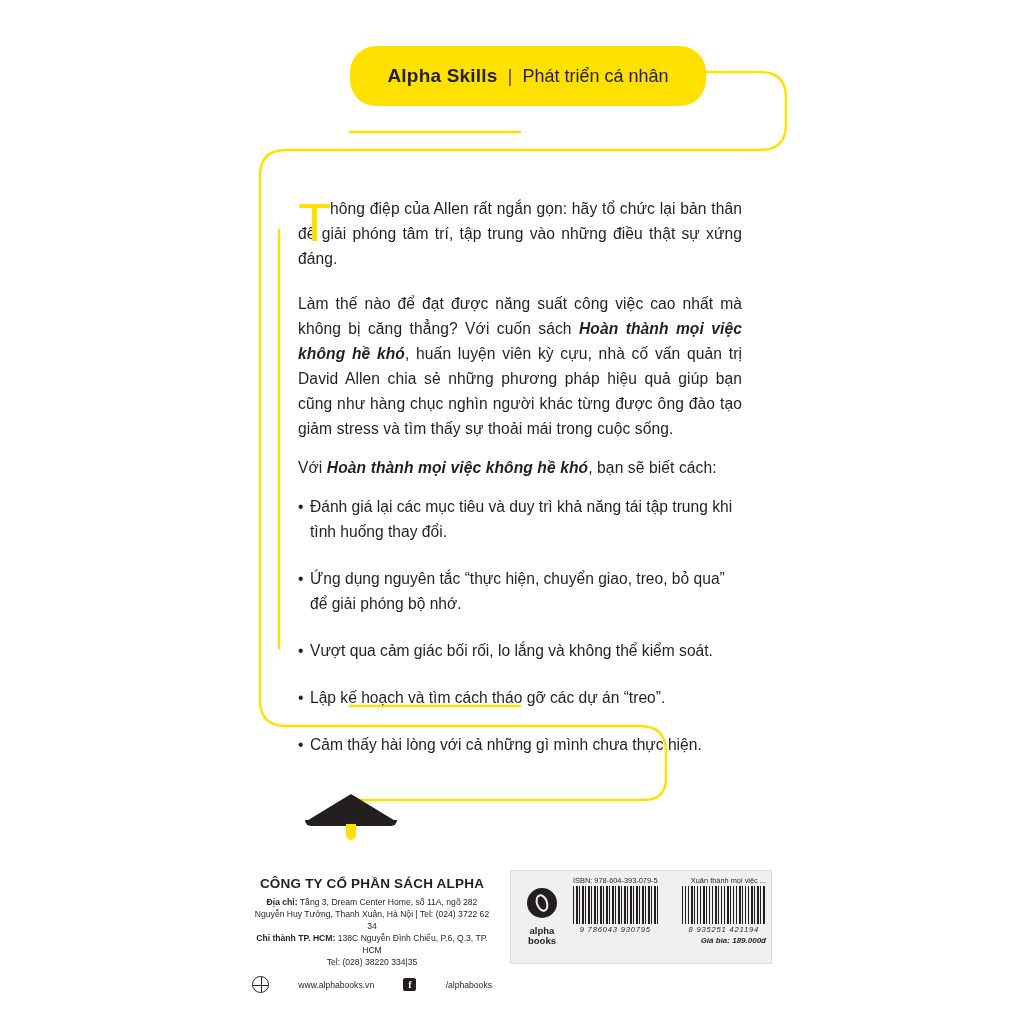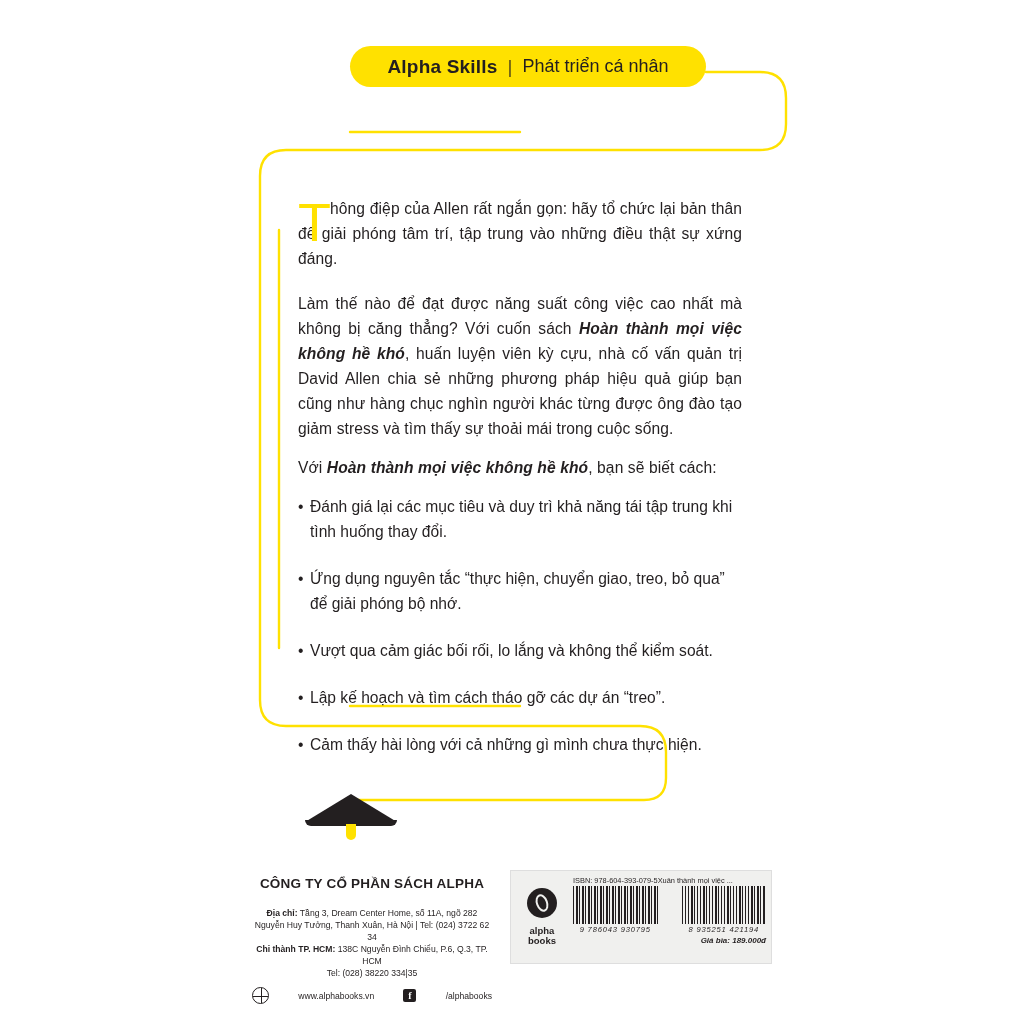--- a/index.html
+++ b/index.html
@@ -30,21 +30,21 @@
     height: 1024px;
     pointer-events: none;
   }
 
   
   .badge {
     position: absolute;
     left: 350px;
     top: 46px;
     width: 356px;
-    height: 41px;
+    height: 60px;
     background: #ffe100;
     border-radius: 26px;
     display: flex;
     align-items: center;
     justify-content: center;
     gap: 10px;
     box-sizing: border-box;
   }
   .badge-brand {
     font-size: 19px;
@@ -178,21 +178,21 @@
     left: 252px;
     top: 0;
     width: 240px;
     text-align: center;
   }
   .pub-name {
     font-size: 13.5px;
     font-weight: bold;
     color: #231f20;
     letter-spacing: .2px;
-    margin-bottom: 16px;
+    margin-bottom: 5px;
   }
   .pub-line {
     font-size: 8.6px;
     line-height: 12px;
     color: #231f20;
   }
   .pub-line b {
     font-weight: bold;
   }
   .pub-web {
@@ -291,20 +291,21 @@
     text-align: center;
   }
   .isbn-right {
     flex: 1;
     padding: 5px 5px 4px 0;
     display: flex;
     flex-direction: column;
   }
   .isbn-topline {
     display: flex;
+    justify-content: space-between;
     align-items: flex-start;
     font-size: 7.4px;
     color: #231f20;
     margin-bottom: 1px;
   }
   .isbn-title {
     font-size: 7.4px;
     color: #231f20;
     text-align: right;
     max-width: 110px;

